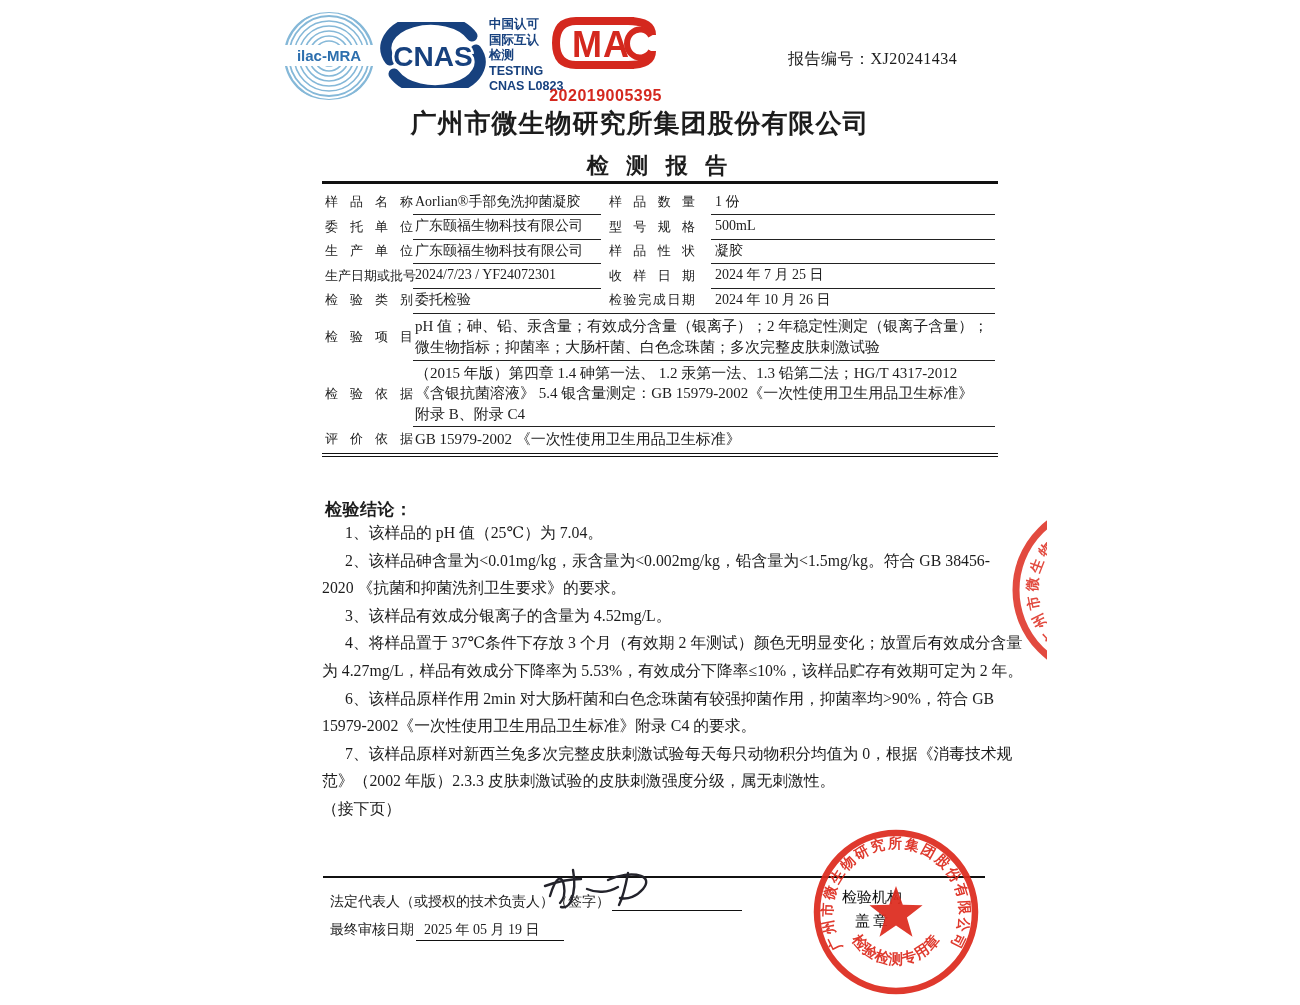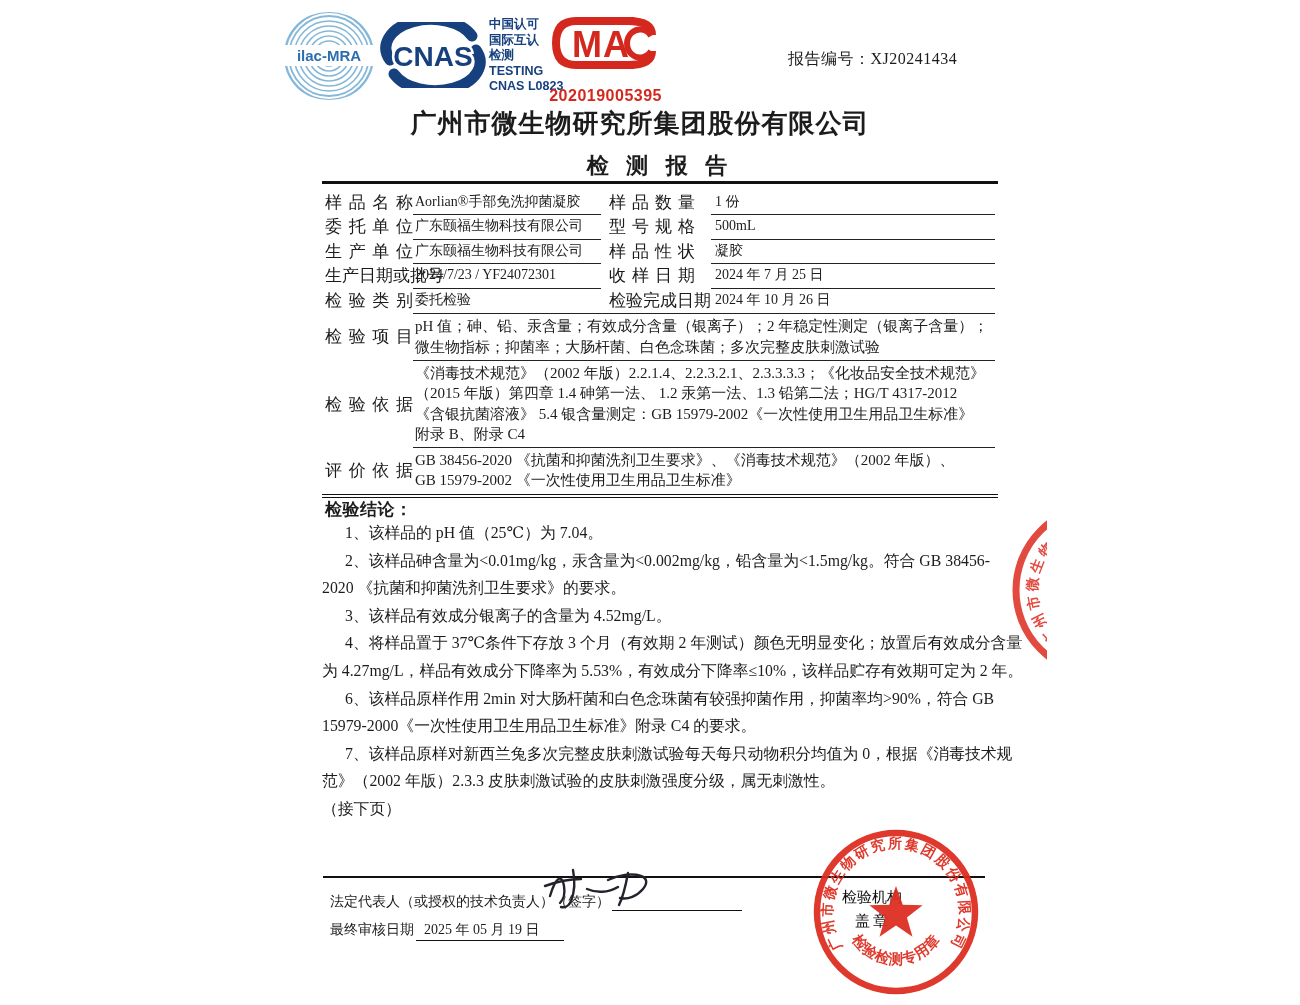--- a/index.html
+++ b/index.html
@@ -16,21 +16,21 @@
   .report-no{position:absolute;left:788px;top:49px;font-size:16px;letter-spacing:.5px;}
   
   .company-title{position:absolute;left:305px;top:106px;width:670px;text-align:center;
       font-size:26px;font-weight:bold;letter-spacing:1px;}
   .doc-title{position:absolute;left:325px;top:151px;width:670px;text-align:center;
       font-size:22px;font-weight:bold;letter-spacing:6px;}
   .rule-top{position:absolute;left:322px;top:181px;width:676px;height:2.6px;background:#111;}
   
   .info-table{position:absolute;left:325px;top:190px;width:670px;}
   .trow{display:flex;align-items:center;height:24.5px;}
-  .lbl1,.lbl2,.lblm{font-size:17px;white-space:nowrap;text-align:justify;text-align-last:justify;}
+  .lbl1,.lbl2,.lblm{font-size:13px;white-space:nowrap;text-align:justify;text-align-last:justify;}
   .lbl1{width:88px;}
   .lbl2{width:86px;margin-left:8px;}
   .val1,.val2{font-size:14px;white-space:nowrap;height:100%;display:flex;align-items:center;
       border-bottom:1.5px solid #222;}
   .val1{width:186px;padding-left:2px;}
   .val2{flex:1;margin-left:16px;padding-left:4px;}
   .trow.nob .val1,.trow.nob .val2{border-bottom:none;}
   .tmulti{display:flex;align-items:center;}
   .lblm{width:88px;flex:none;}
   .valm{flex:1;font-size:15px;line-height:20.5px;padding:2px 0 2px 2px;white-space:nowrap;}
@@ -147,48 +147,46 @@
       <span class="lblm">检 验 项 目</span>
       <div class="valm">
         <div>pH 值；砷、铅、汞含量；有效成分含量（银离子）；2 年稳定性测定（银离子含量）；</div>
         <div>微生物指标；抑菌率；大肠杆菌、白色念珠菌；多次完整皮肤刺激试验</div>
       </div>
     </div>
 
     <div class="tmulti bs">
       <span class="lblm">检 验 依 据</span>
       <div class="valm">
-        <div>《消毒技术规范》（2002 年版）2.2.1.4、2.2.3.2.1、2.3.3.3.3；《化妆品安全技术规范》</div>
         <div>（2015 年版）第四章 1.4 砷第一法、 1.2 汞第一法、1.3 铅第二法；HG/T 4317-2012</div>
         <div>《含银抗菌溶液》 5.4 银含量测定：GB 15979-2002《一次性使用卫生用品卫生标准》</div>
         <div>附录 B、附录 C4</div>
       </div>
     </div>
 
     <div class="tmulti ev">
       <span class="lblm">评 价 依 据</span>
       <div class="valm">
-        <div>GB 38456-2020 《抗菌和抑菌洗剂卫生要求》、《消毒技术规范》（2002 年版）、</div>
         <div>GB 15979-2002 《一次性使用卫生用品卫生标准》</div>
       </div>
     </div>
 
     <div class="dbl"></div>
   </div>
 
   <div class="concl-heading">检验结论：</div>
   <div class="concl">
     <div class="cline ind">1、该样品的 pH 值（25℃）为 7.04。</div>
     <div class="cline ind">2、该样品砷含量为&lt;0.01mg/kg，汞含量为&lt;0.002mg/kg，铅含量为&lt;1.5mg/kg。符合 GB 38456-</div>
     <div class="cline">2020 《抗菌和抑菌洗剂卫生要求》的要求。</div>
     <div class="cline ind">3、该样品有效成分银离子的含量为 4.52mg/L。</div>
     <div class="cline ind">4、将样品置于 37℃条件下存放 3 个月（有效期 2 年测试）颜色无明显变化；放置后有效成分含量</div>
     <div class="cline">为 4.27mg/L，样品有效成分下降率为 5.53%，有效成分下降率≤10%，该样品贮存有效期可定为 2 年。</div>
     <div class="cline ind">6、该样品原样作用 2min 对大肠杆菌和白色念珠菌有较强抑菌作用，抑菌率均&gt;90%，符合 GB</div>
-    <div class="cline">15979-2000《一次性使用卫生用品卫生标准》附录 C4 的要求。</div>
+    <div class="cline">15979-2002《一次性使用卫生用品卫生标准》附录 C4 的要求。</div>
     <div class="cline ind">7、该样品原样对新西兰兔多次完整皮肤刺激试验每天每只动物积分均值为 0，根据《消毒技术规</div>
     <div class="cline">范》（2002 年版）2.3.3 皮肤刺激试验的皮肤刺激强度分级，属无刺激性。</div>
     <div class="cline">（接下页）</div>
   </div>
 
   <div class="sig-rule"></div>
 
   <div class="sig-row1">
     <span>法定代表人（或授权的技术负责人）（签字）</span><span class="sig-underline"></span>
   </div>

